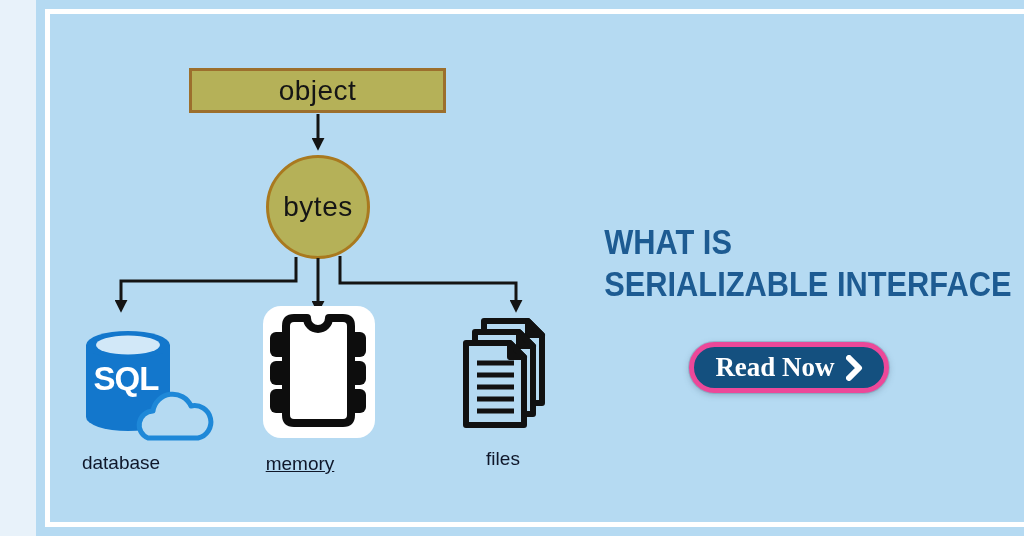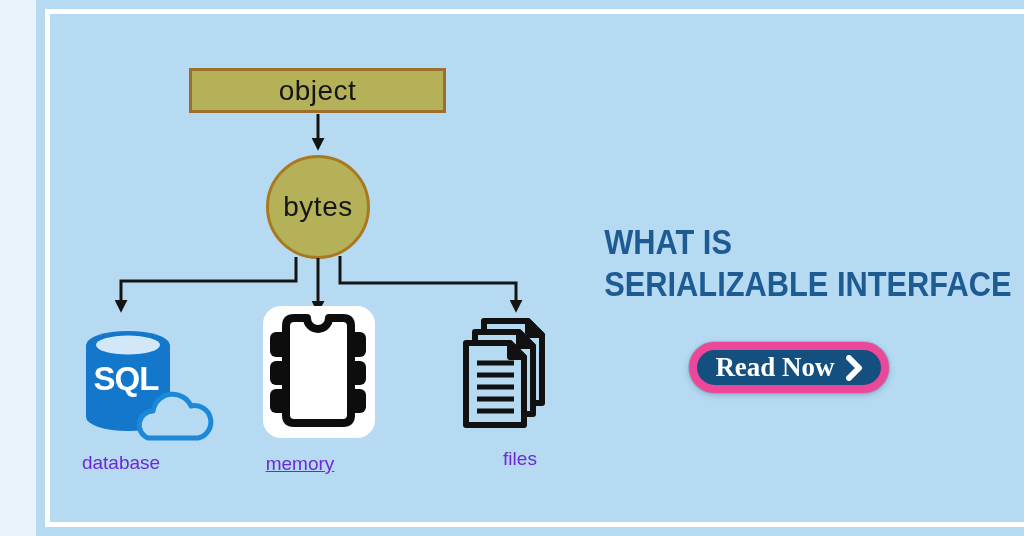--- a/index.html
+++ b/index.html
@@ -19,36 +19,36 @@
     background:var(--olive,#b5b158);
     border:3px solid var(--olive-border,#9c6f2d);
     color:#151515; font-size:28px; letter-spacing:.5px;
   }
   .node-object { left:153px; top:68px; width:251px; height:39px; }
   .node-bytes  { left:230px; top:155px; width:98px; height:98px;
                  border-radius:50%; border-color:var(--circle-border,#a9791f);text-align:center; }
   .diagram-svg { position:absolute; left:0; top:0; pointer-events:none; }
   .target-label {
     position:absolute; width:110px; text-align:center;
-    font-size:19px; color:#6d28d9;
+    font-size:19px; color:#0f172a;
   }
   .lbl-database { left:30px;  top:452px; }
   .lbl-memory   { left:209px; top:453px;text-decoration:underline; }
-  .lbl-files    { left:429px; top:448px; }
+  .lbl-files    { left:412px; top:448px; }
   .title {
     position:absolute; left:540px; top:221px; width:470px;
     text-align:left; color:var(--title,#1d5b92);
     font-weight:bold; line-height:42px;
   }
   .title-line { font-size:35px; transform:scaleX(.88); transform-origin:center; white-space:nowrap; }
   .cta {
     position:absolute; left:653px; top:342px; width:200px; height:51px;
     box-sizing:border-box; border-radius:27px;
     background:var(--navy,#14507f);
-    border:8px solid #ec4899;
+    border:5px solid #ec4899;
     display:flex; align-items:center; justify-content:center; gap:11px;
     color:#ffffff; cursor:pointer;
     box-shadow:0 0 0 1px rgba(110,135,160,.35), 0 2px 6px rgba(70,95,120,.35);
   }
   .cta-label {
     font-family:"Liberation Serif", serif;
     font-size:27px; font-weight:bold; white-space:nowrap;
   }
   .cta-chevron { display:flex; align-items:center; }
 </style>

